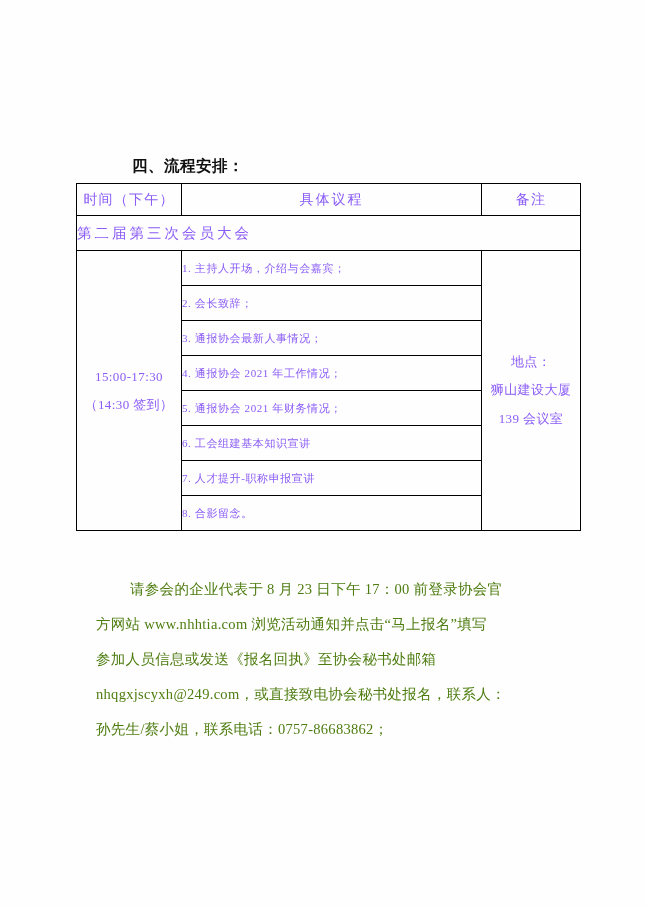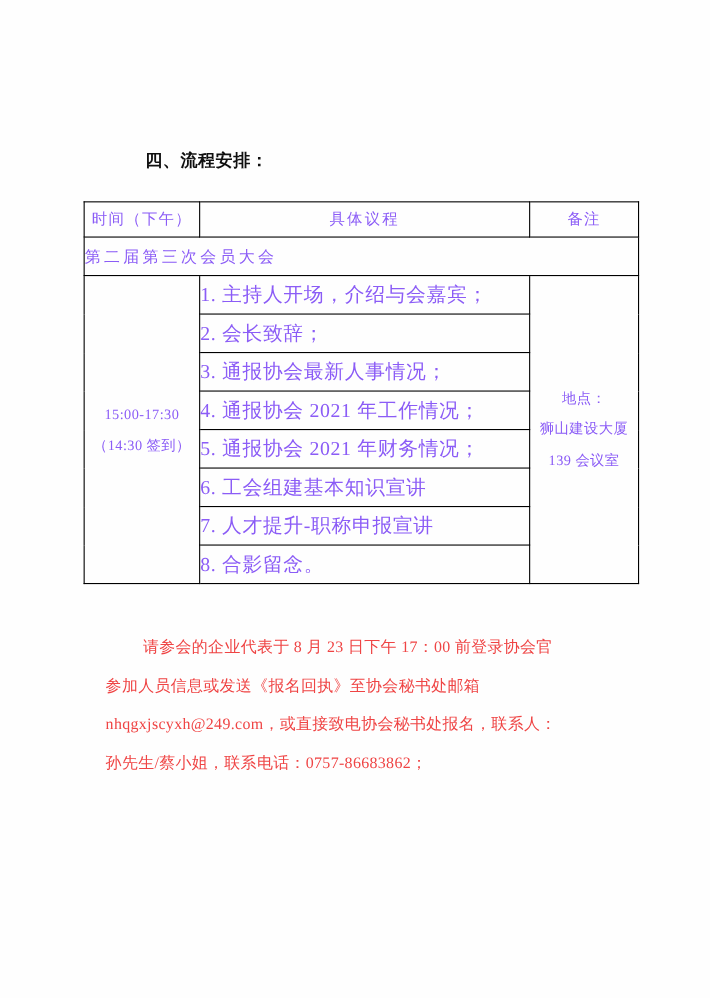--- a/index.html
+++ b/index.html
@@ -25,21 +25,21 @@
   
   .section-heading {
     position: absolute;
     font-family: "Liberation Sans", "DejaVu Sans", sans-serif;
     font-weight: bold;
     font-size: 15.5px;
     letter-spacing: 0.5px;
     color: #101010;
     white-space: nowrap;
   }
-  #heading-four { left: 132px; top: 136px; }
+  #heading-four { left: 132px; top: 156px; }
   #heading-five { left: 132px; top: 549px; }
 
   
   .agenda-table {
     position: absolute;
     left: 76px;
     top: 183px;
     width: 504px;
     border-collapse: collapse;
     table-layout: fixed;
@@ -69,21 +69,21 @@
     text-align: left;
     font-size: 14.5px;
     letter-spacing: 3px;
   }
 
   .agenda-cell {
     height: 34px;
     padding-left: 12px;
     text-align: left;
     letter-spacing: 0.6px;
-    font-size: 18px;
+    font-size: 11px;
   }
 
   .time-cell {
     text-align: center;
     line-height: 2.15;
     font-size: 13px;
     letter-spacing: 0.4px;
   }
   .time-cell .tline { display: block; white-space: nowrap; }
 
@@ -100,21 +100,21 @@
     position: absolute;
     left: 96px;
     top: 572px;
     width: 488px;
   }
   .body-line {
     font-family: "Liberation Serif", "DejaVu Serif", serif;
     font-size: 14.5px;
     line-height: 35px;
     letter-spacing: 0.3px;
-    color: #ef4444;
+    color: #4d7c0f;
     white-space: nowrap;
   }
   .body-line.indent { text-indent: 34px; }
 </style>
 </head>
 <body>
 
 <div class="page">
 
   <div class="section-heading" id="heading-four">四、流程安排：</div>
@@ -169,18 +169,19 @@
       </tr>
       <tr>
         <td class="agenda-cell">8. 合影留念。</td>
       </tr>
     </tbody>
   </table>
 
 
   <div class="body-block">
     <div class="body-line indent">请参会的企业代表于 8 月 23  日下午 17：00  前登录协会官</div>
+    <div class="body-line">方网站 www.nhhtia.com  浏览活动通知并点击“马上报名”填写</div>
     <div class="body-line">参加人员信息或发送《报名回执》至协会秘书处邮箱</div>
     <div class="body-line">nhqgxjscyxh@249.com，或直接致电协会秘书处报名，联系人：</div>
     <div class="body-line">孙先生/蔡小姐，联系电话：0757-86683862；</div>
   </div>
 
 </div>
 
 </body></html>

